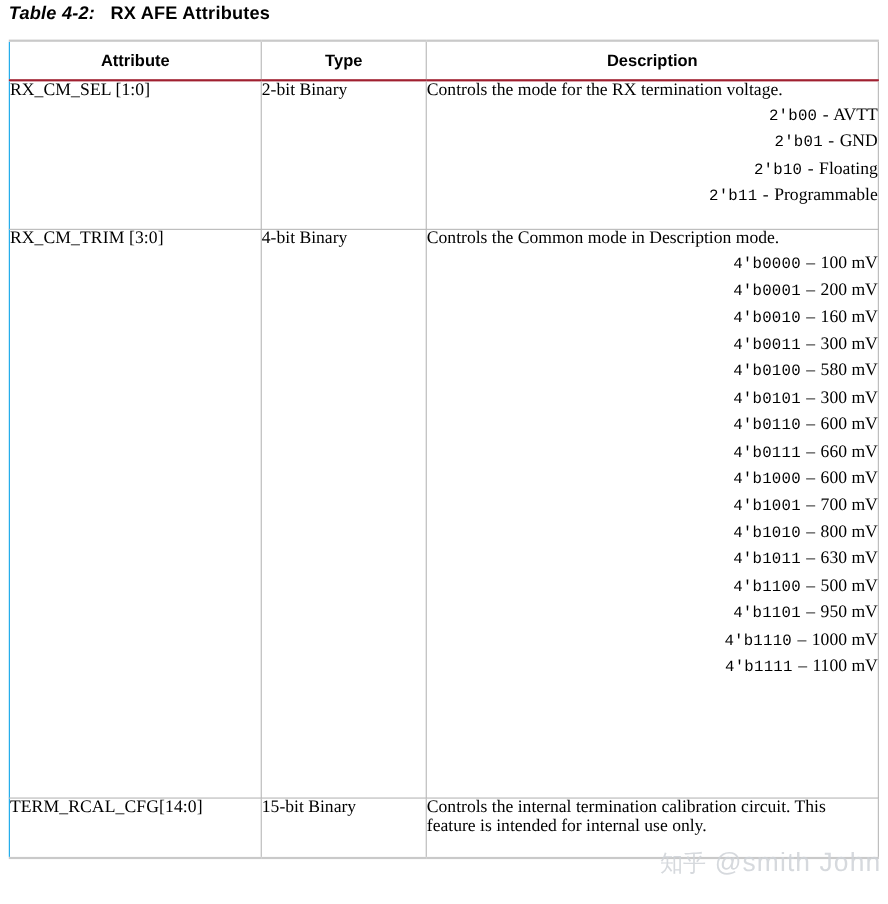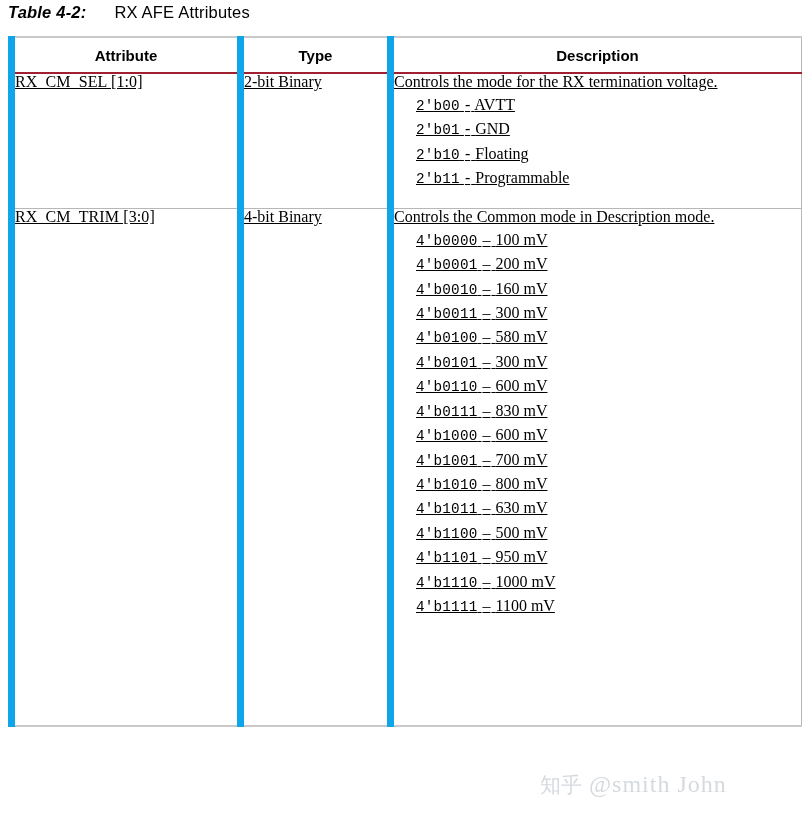--- a/index.html
+++ b/index.html
@@ -25,22 +25,22 @@
     font-family: "Liberation Sans", sans-serif;
     font-size: 16.5px;
     color: #000000;
   }
   .caption-label {
     font-style: italic;
     font-weight: bold;
     letter-spacing: 0.2px;
   }
   .caption-title {
-    font-weight: normal;
-    margin-left: 28px;
+    font-weight: bold;
+    margin-left: 14px;
     letter-spacing: 0.2px;
   }
 
   
   .table-wrap {
     position: absolute;
     left: 8px;
     top: 36px;
     width: 790px;
   }
@@ -48,21 +48,21 @@
     border-collapse: collapse;
     table-layout: fixed;
     width: 790px;
     background: #ffffff;
   }
   table.afe col.c-attr { width: 229px; }
   table.afe col.c-type { width: 150px; }
   table.afe col.c-desc { width: 411px; }
 
   table.afe th, table.afe td {
-    border-left: 7px solid #0ea5e9;
+    border-left: 1px solid #0ea5e9;
     border-right: 1px solid #b7b7b7;
     vertical-align: top;
     padding: 0;
   }
 
   
   thead tr.head-row th {
     border-top: 2px solid #c9c9c9;
     border-bottom: 2.5px solid #a02030;
     height: 34px;
@@ -74,21 +74,20 @@
     color: #000000;
     padding: 0 4px;
   }
 
   
   tbody tr td {
     border-bottom: 1px solid #b7b7b7;
     font-size: 16px;
     color: #000000;
     line-height: 1.04;
-    text-decoration: underline;
   }
   tbody tr:last-child td {
     border-bottom: 2px solid #c9c9c9;
   }
 
   td.cell-attr {
     padding: 9px 6px 8px 10px;
     text-align: left;
     letter-spacing: 0.1px;
   }
@@ -101,20 +100,21 @@
   }
 
   .desc-lead {
     display: block;
     margin: 0 0 2px 0;
   }
   .enum-list {
     list-style: none;
     margin: 0;
     padding: 0 0 0 22px;
+    text-align: right;
   }
   .enum-list li {
     margin: 0;
     padding: 3px 0 3px 0;
     line-height: 1.08;
     white-space: nowrap;
   }
   .code {
     font-family: "Liberation Mono", "DejaVu Sans Mono", monospace;
     font-size: 14.3px;
@@ -124,23 +124,23 @@
   .enum-val { font-family: "Liberation Serif", serif; font-size: 16px; }
 
   
   tr.row-0 td { height: 134px; }
   tr.row-1 td { height: 516px; }
   tr.row-2 td { height: 53px; }
 
   
   .watermark {
     position: absolute;
-    left: 540px;
+    left: 600px;
     top: 771px;
-    font-family: Liberation Serif, serif;
+    font-family: Liberation Sans, sans-serif;
     font-size: 24px;
     color: #cfd3d8;
     opacity: 0.85;
     white-space: nowrap;
     pointer-events: none;
     letter-spacing: 1px;
   }
   .watermark .wm-cn { font-size: 21px; letter-spacing: 0px; }
 </style>
 </head>
@@ -184,32 +184,39 @@
           <td class="cell-desc">
             <span class="desc-lead">Controls the Common mode in Description mode.</span>
             <ul class="enum-list">
               <li><span class="code">4'b0000</span> <span class="enum-sep enum-val">–</span> <span class="enum-val">100 mV</span></li>
               <li><span class="code">4'b0001</span> <span class="enum-sep enum-val">–</span> <span class="enum-val">200 mV</span></li>
               <li><span class="code">4'b0010</span> <span class="enum-sep enum-val">–</span> <span class="enum-val">160 mV</span></li>
               <li><span class="code">4'b0011</span> <span class="enum-sep enum-val">–</span> <span class="enum-val">300 mV</span></li>
               <li><span class="code">4'b0100</span> <span class="enum-sep enum-val">–</span> <span class="enum-val">580 mV</span></li>
               <li><span class="code">4'b0101</span> <span class="enum-sep enum-val">–</span> <span class="enum-val">300 mV</span></li>
               <li><span class="code">4'b0110</span> <span class="enum-sep enum-val">–</span> <span class="enum-val">600 mV</span></li>
-              <li><span class="code">4'b0111</span> <span class="enum-sep enum-val">–</span> <span class="enum-val">830 mV</span></li>
+              <li><span class="code">4'b0111</span> <span class="enum-sep enum-val">–</span> <span class="enum-val">660 mV</span></li>
               <li><span class="code">4'b1000</span> <span class="enum-sep enum-val">–</span> <span class="enum-val">600 mV</span></li>
               <li><span class="code">4'b1001</span> <span class="enum-sep enum-val">–</span> <span class="enum-val">700 mV</span></li>
               <li><span class="code">4'b1010</span> <span class="enum-sep enum-val">–</span> <span class="enum-val">800 mV</span></li>
               <li><span class="code">4'b1011</span> <span class="enum-sep enum-val">–</span> <span class="enum-val">630 mV</span></li>
               <li><span class="code">4'b1100</span> <span class="enum-sep enum-val">–</span> <span class="enum-val">500 mV</span></li>
               <li><span class="code">4'b1101</span> <span class="enum-sep enum-val">–</span> <span class="enum-val">950 mV</span></li>
               <li><span class="code">4'b1110</span> <span class="enum-sep enum-val">–</span> <span class="enum-val">1000 mV</span></li>
               <li><span class="code">4'b1111</span> <span class="enum-sep enum-val">–</span> <span class="enum-val">1100 mV</span></li>
             </ul>
           </td>
         </tr>
+        <tr class="row-2">
+          <td class="cell-attr">TERM_RCAL_CFG[14:0]</td>
+          <td class="cell-type">15-bit Binary</td>
+          <td class="cell-desc">
+            <span class="desc-lead">Controls the internal termination calibration circuit. This feature is intended for internal use only.</span>
+          </td>
+        </tr>
       </tbody>
   </table>
 </div>
 
 <div class="watermark">
   <span class="wm-cn">知乎</span>
   <span>@smith John</span>
 </div>
 
 </body></html>

